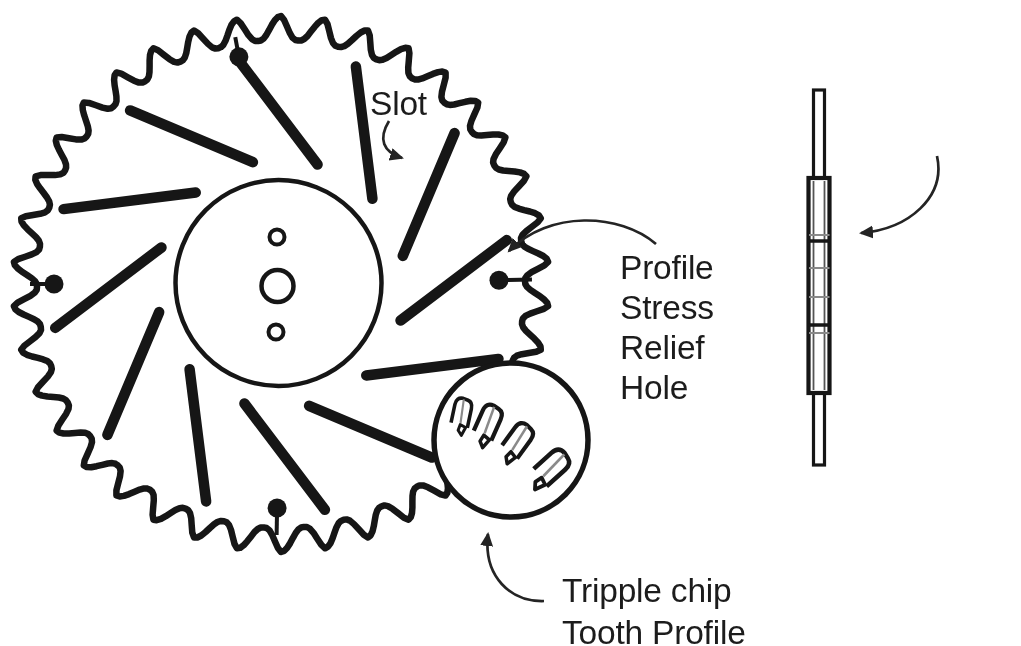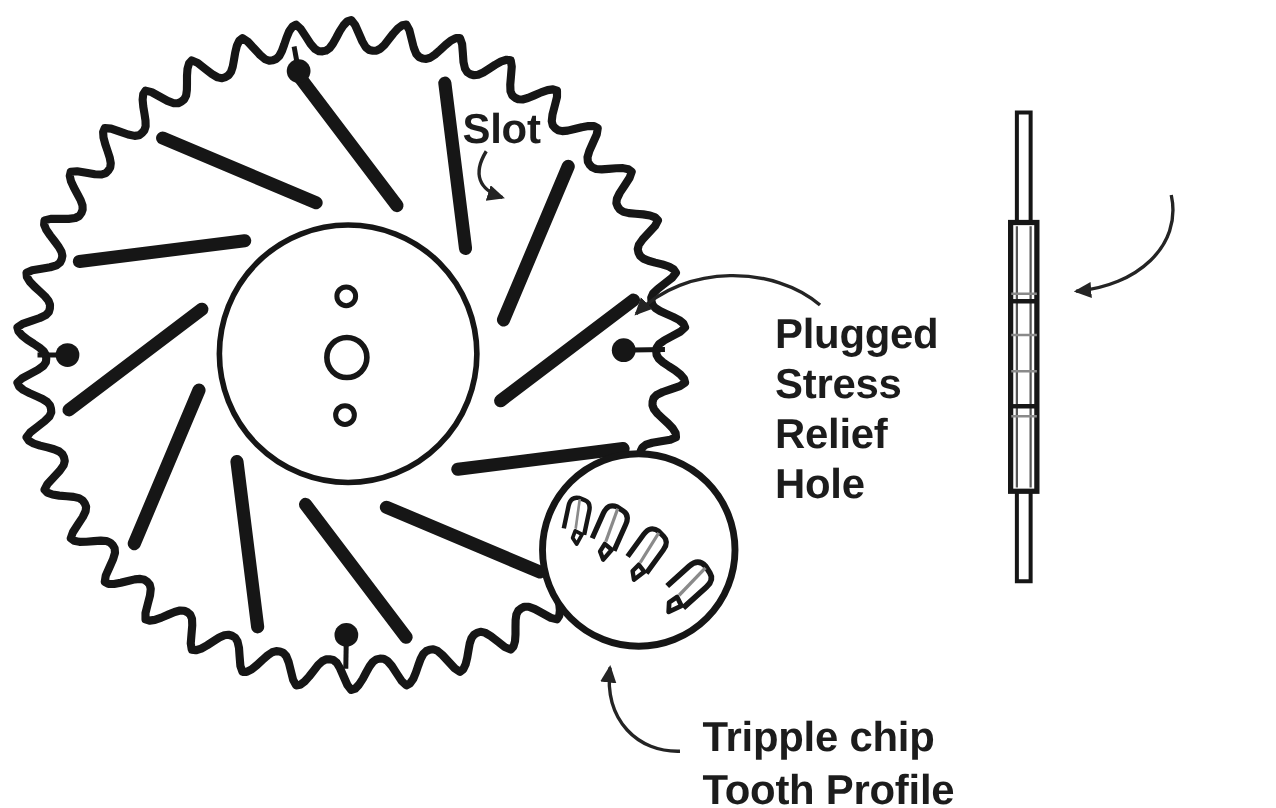--- a/index.html
+++ b/index.html
@@ -1,19 +1,18 @@
 <!DOCTYPE html>
 <html><head>
 <meta charset="utf-8">
 <style>
   html,body{margin:0;padding:0;background:#ffffff;}
   #stage{
     position:relative;width:941px;height:646px;background:#ffffff;overflow:hidden;
     font-family:"Liberation Sans", sans-serif;
-    font-weight:bold;
   }
   #fig{position:absolute;left:0;top:0;}
   .lbl{
     position:absolute;
     font-size:33.5px;
     line-height:40px;
     color:#1c1c1c;
     white-space:pre-line;
     letter-spacing:-0.2px;
   }
@@ -89,21 +88,21 @@
       <line x1="808.5" y1="241" x2="830" y2="241" stroke="#161616" stroke-width="3.5"></line>
       <line x1="808.5" y1="325" x2="830" y2="325" stroke="#161616" stroke-width="3.5"></line>
       <path d="M 389,121 C 378,139 383,152 402,158" fill="none" stroke="#242424" stroke-width="2.7" marker-end="url(#ah)"></path>
       <path d="M 656,244 C 620,213 549,210 509,251" fill="none" stroke="#242424" stroke-width="2.7" marker-end="url(#ah)"></path>
       <path d="M 544,601 C 511,602 483,577 488,534" fill="none" stroke="#242424" stroke-width="2.7" marker-end="url(#ah)"></path>
       <path d="M 937,156 C 946,197 909,229 861,233" fill="none" stroke="#242424" stroke-width="2.7" marker-end="url(#ah)"></path>
     </svg>
 
   <div class="lbl lbl-slot">Slot</div>
 
-  <div class="lbl lbl-plugged">Plugged
+  <div class="lbl lbl-plugged">Profile
 Stress
 Relief
 Hole</div>
 
   <div class="lbl lbl-tripple">Tripple chip
 Tooth Profile</div>
 
 </div>
 
 </body></html>

